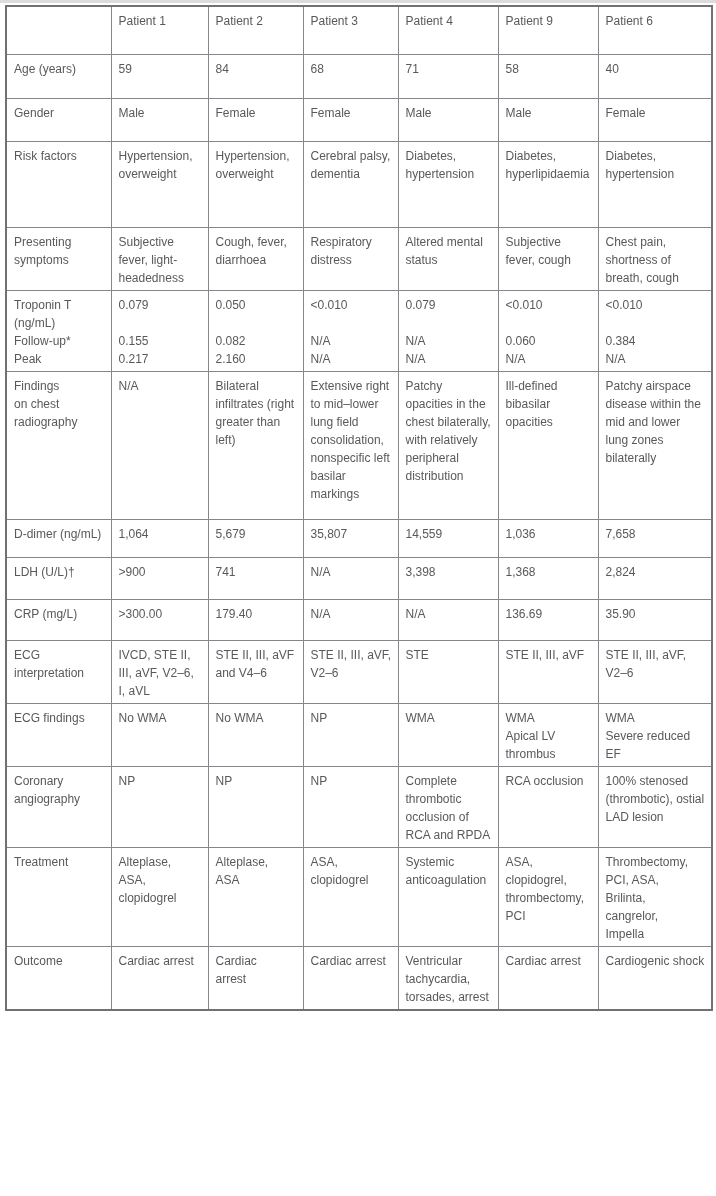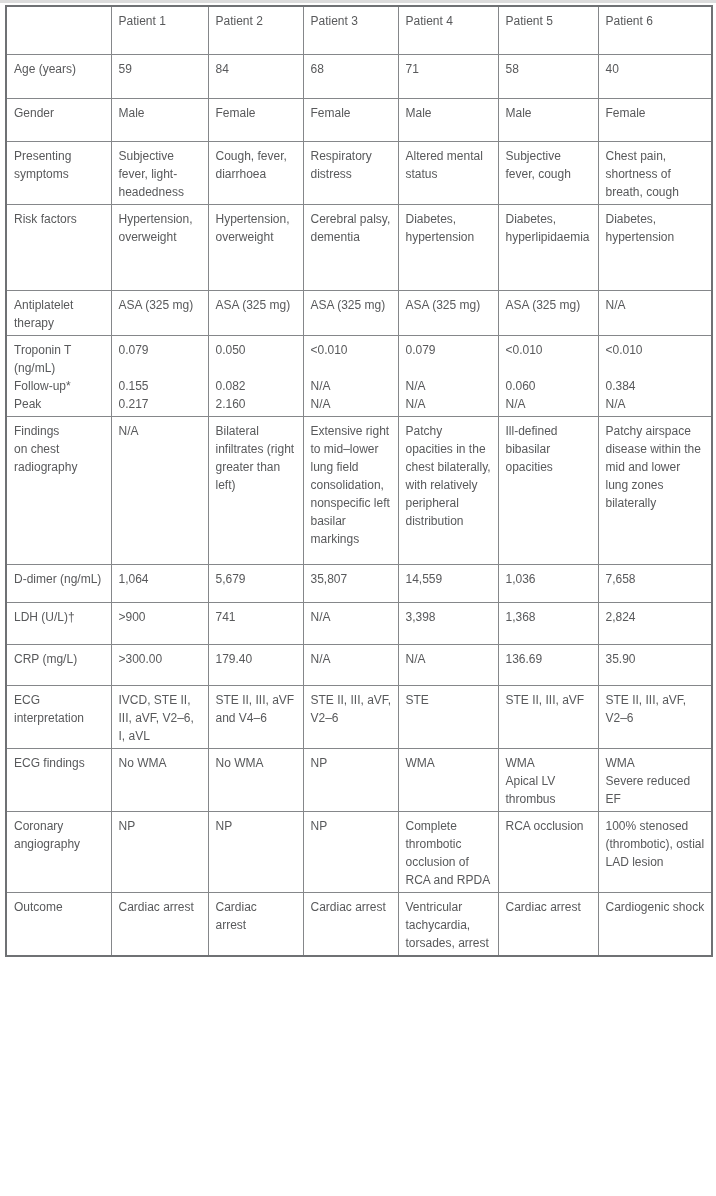--- a/index.html
+++ b/index.html
@@ -61,21 +61,21 @@
           <col style="width: 100px;">
           <col style="width: 114px;">
       </colgroup>
       <thead>
         <tr id="header-row" style="height: 48px;">
             <th></th>
             <th>Patient 1</th>
             <th>Patient 2</th>
             <th>Patient 3</th>
             <th>Patient 4</th>
-            <th>Patient 5</th>
+            <th>Patient 9</th>
             <th>Patient 6</th>
           </tr>
       </thead>
       <tbody id="table-body">
           <tr style="height: 44px;">
             <th>Age (years)</th>
             <td>59</td>
             <td>84</td>
             <td>68</td>
             <td>71</td>
@@ -84,47 +84,38 @@
           </tr>
           <tr style="height: 43px;">
             <th>Gender</th>
             <td>Male</td>
             <td>Female</td>
             <td>Female</td>
             <td>Male</td>
             <td>Male</td>
             <td>Female</td>
           </tr>
+          <tr style="height: 86px;">
+            <th>Risk factors</th>
+            <td>Hypertension, overweight</td>
+            <td>Hypertension, overweight</td>
+            <td>Cerebral palsy, dementia</td>
+            <td>Diabetes, hypertension</td>
+            <td>Diabetes, hyperlipidaemia</td>
+            <td>Diabetes, hypertension</td>
+          </tr>
           <tr style="height: 55px;">
             <th>Presenting symptoms</th>
             <td>Subjective fever, light-headedness</td>
             <td>Cough, fever, diarrhoea</td>
             <td>Respiratory distress</td>
             <td>Altered mental status</td>
             <td>Subjective fever, cough</td>
             <td>Chest pain, shortness of breath, cough</td>
           </tr>
-          <tr style="height: 86px;">
-            <th>Risk factors</th>
-            <td>Hypertension, overweight</td>
-            <td>Hypertension, overweight</td>
-            <td>Cerebral palsy, dementia</td>
-            <td>Diabetes, hypertension</td>
-            <td>Diabetes, hyperlipidaemia</td>
-            <td>Diabetes, hypertension</td>
-          </tr>
-          <tr style="height: 45px;">
-            <th>Antiplatelet therapy</th>
-            <td>ASA (325 mg)</td>
-            <td>ASA (325 mg)</td>
-            <td>ASA (325 mg)</td>
-            <td>ASA (325 mg)</td>
-            <td>ASA (325 mg)</td>
-            <td>N/A</td>
-          </tr>
           <tr style="height: 78px;">
             <th>Troponin T
 (ng/mL)
 Follow-up*
 Peak</th>
             <td>0.079
 
 0.155
 0.217</td>
             <td>0.050
@@ -207,20 +198,40 @@
 Severe reduced EF</td>
           </tr>
           <tr style="height: 74px;">
             <th>Coronary angiography</th>
             <td>NP</td>
             <td>NP</td>
             <td>NP</td>
             <td>Complete thrombotic occlusion of RCA and RPDA</td>
             <td>RCA occlusion</td>
             <td>100% stenosed (thrombotic), ostial LAD lesion</td>
+          </tr>
+          <tr style="height: 97px;">
+            <th>Treatment</th>
+            <td>Alteplase,
+ASA,
+clopidogrel</td>
+            <td>Alteplase,
+ASA</td>
+            <td>ASA,
+clopidogrel</td>
+            <td>Systemic anticoagulation</td>
+            <td>ASA,
+clopidogrel,
+thrombectomy,
+PCI</td>
+            <td>Thrombectomy,
+PCI, ASA,
+Brilinta,
+cangrelor,
+Impella</td>
           </tr>
           <tr style="height: 55px;">
             <th>Outcome</th>
             <td>Cardiac arrest</td>
             <td>Cardiac
 arrest</td>
             <td>Cardiac arrest</td>
             <td>Ventricular tachycardia, torsades, arrest</td>
             <td>Cardiac arrest</td>
             <td>Cardiogenic shock</td>

